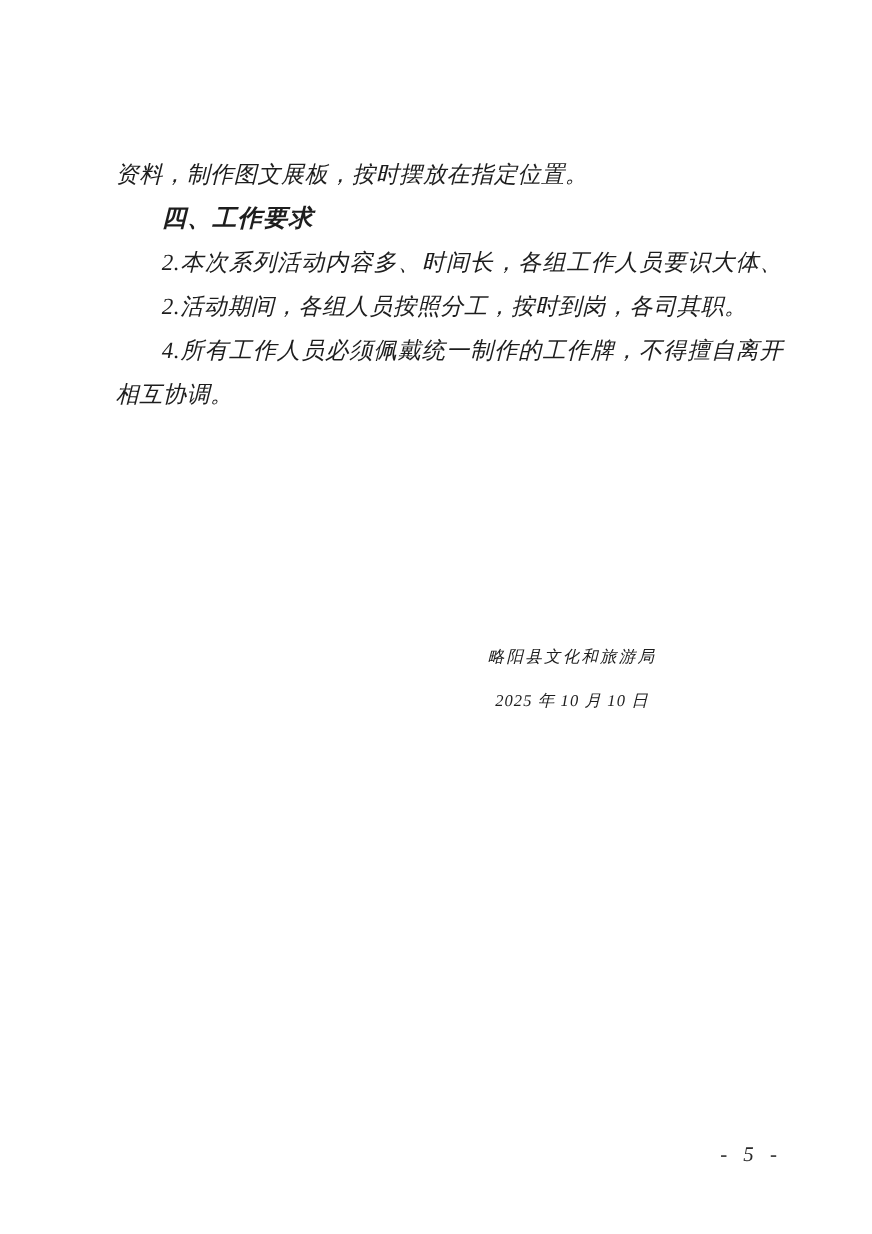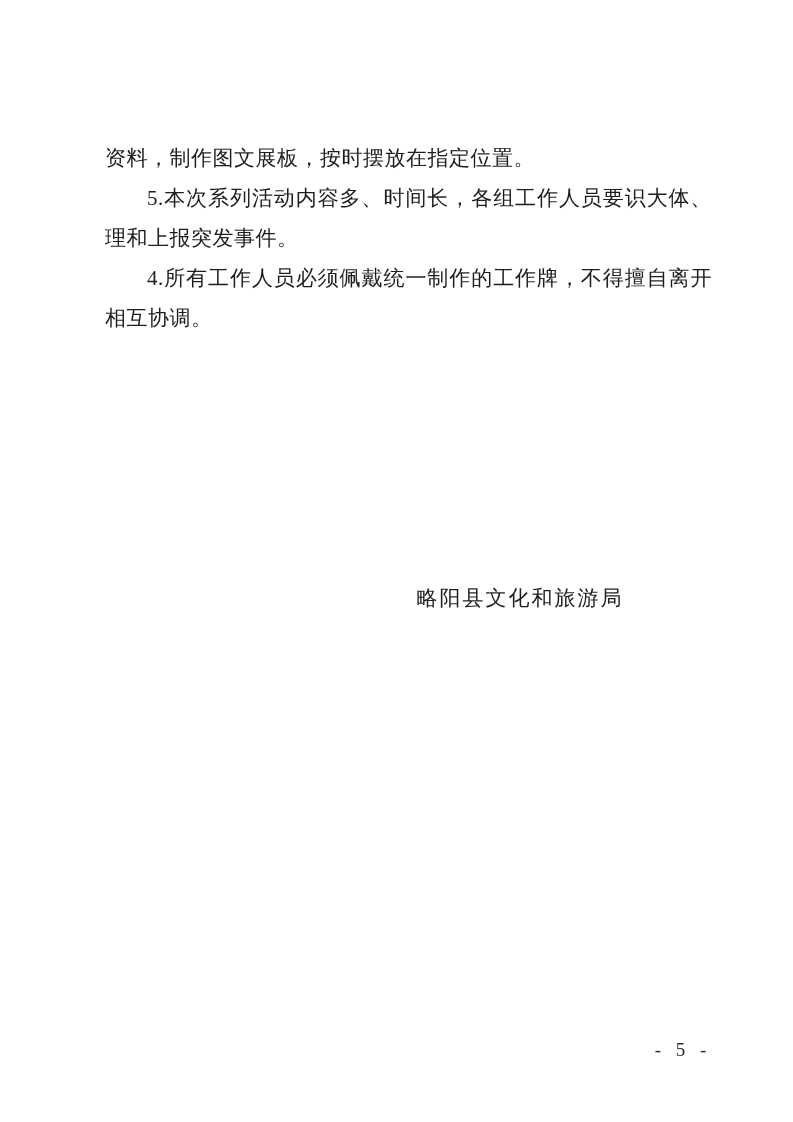--- a/index.html
+++ b/index.html
@@ -7,20 +7,21 @@
     --page-bg:#ffffff;
   }
   html,body{margin:0;padding:0;background:#ffffff;}
   .page{
     position:relative;
     width:793px;height:1122px;
     background:var(--page-bg);
     overflow:hidden;
     font-family:"Liberation Serif","DejaVu Serif",serif;
     color:var(--text-color);
+    font-style:italic;
   }
   .content{
     position:absolute;
     left:105px;top:138px;width:607px;
     font-size:21px;line-height:40px;
     letter-spacing:0.5px;
     text-align:left;
   }
   .para{margin:0;padding:0;}
   .line{min-height:40px;}
@@ -29,21 +30,21 @@
   .heading-line{
     font-family:"Liberation Sans","DejaVu Sans",sans-serif;
     font-weight:700;
     font-size:22px;
     letter-spacing:1px;
   }
   .signature{
     position:absolute;
     left:385px;top:578px;width:270px;
     text-align:center;
-    font-size:21px;line-height:40px;
+    font-size:15px;line-height:40px;
   }
   .signature .org{letter-spacing:2px;}
   .signature .date{letter-spacing:1px;}
   .pagenum{
     position:absolute;
     top:1038px;left:633px;width:100px;
     text-align:center;
     font-size:19px;line-height:24px;
     letter-spacing:5px;
     color:#2a2a2a;
@@ -53,36 +54,42 @@
 <body>
 
 <div class="page">
 
   <div class="content">
 
     <div class="para">
       <div class="line">资料，制作图文展板，按时摆放在指定位置。</div>
     </div>
 
+    <div class="para">
+      <div class="line indent heading-line">四、工作要求</div>
+    </div>
 
     <div class="para">
-      <div class="line indent full">5.本次系列活动内容多、时间长，各组工作人员要识大体、</div>
+      <div class="line indent full">2.本次系列活动内容多、时间长，各组工作人员要识大体、</div>
     </div>
 
+    <div class="para">
+      <div class="line indent">2.活动期间，各组人员按照分工，按时到岗，各司其职。</div>
+    </div>
 
     <div class="para">
-      <div class="line">理和上报突发事件。</div>
     </div>
 
     <div class="para">
       <div class="line indent full">4.所有工作人员必须佩戴统一制作的工作牌，不得擅自离开</div>
       <div class="line">相互协调。</div>
     </div>
 
   </div>
 
   <div class="signature">
     <div class="org">略阳县文化和旅游局</div>
+    <div class="date">2025 年 10 月 10 日</div>
   </div>
 
   <div class="pagenum">- 5 -</div>
 
 </div>
 
 </body></html>

